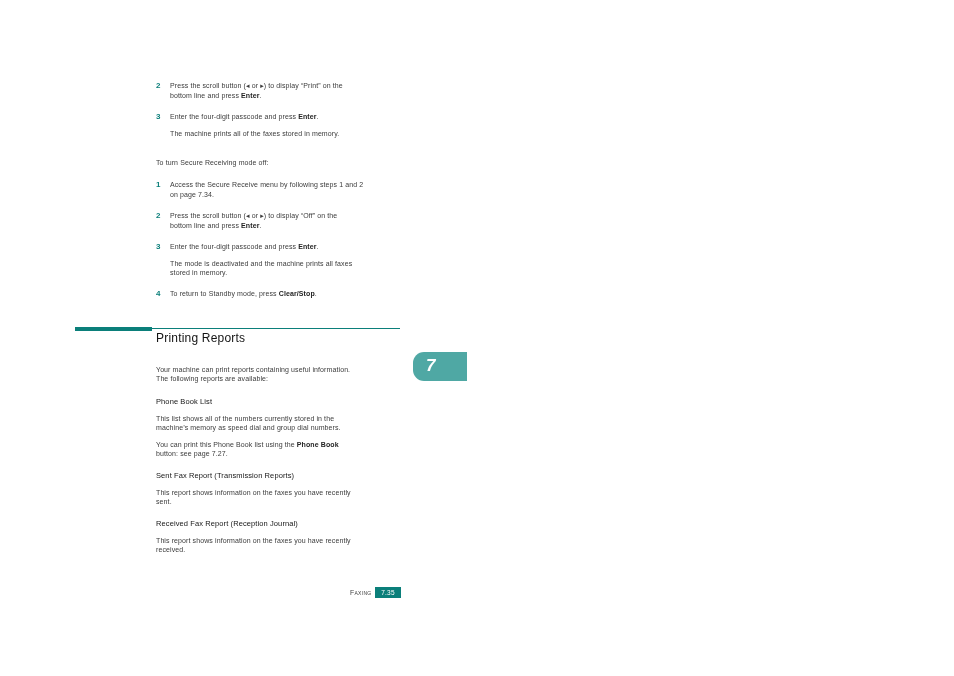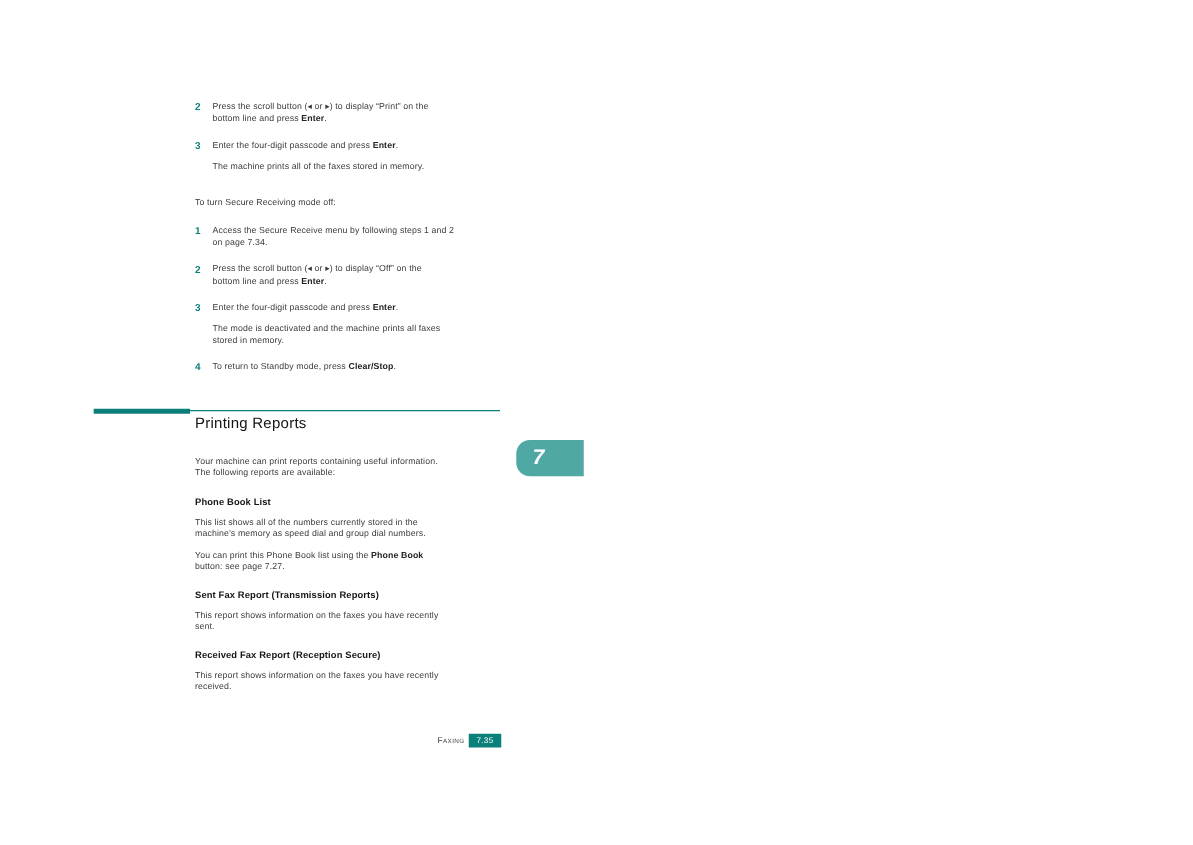--- a/index.html
+++ b/index.html
@@ -24,21 +24,21 @@
     position: absolute;
     font-size: 8px;
     line-height: 10px;
     font-weight: bold;
     color: #0b7f7a;
   }
   .subhead {
     position: absolute;
     font-size: 7.5px;
     line-height: 10px;
-    font-weight: bold;
+    font-weight: normal;
     color: #161616;
     white-space: nowrap;
     letter-spacing: 0.1px;
     text-align: center;
   }
   .title {
     position: absolute;
     left: 156px;
     top: 331px;
     font-size: 12px;
@@ -152,20 +152,20 @@
   <div class="subhead" style="left:156px;top:397px">Phone Book List</div>
   <div class="ln" style="left:156px;top:414px"><span>This list shows all of the numbers currently stored in the</span></div>
   <div class="ln" style="left:156px;top:423px"><span>machine’s memory as speed dial and group dial numbers.</span></div>
   <div class="ln" style="left:156px;top:440px"><span>You can print this Phone Book list using the </span><b>Phone Book</b></div>
   <div class="ln" style="left:156px;top:449px"><span>button: see page 7.27.</span></div>
 
   <div class="subhead" style="left:156px;top:471px">Sent Fax Report (Transmission Reports)</div>
   <div class="ln" style="left:156px;top:488px"><span>This report shows information on the faxes you have recently</span></div>
   <div class="ln" style="left:156px;top:497px"><span>sent.</span></div>
 
-  <div class="subhead" style="left:156px;top:519px">Received Fax Report (Reception Secure)</div>
+  <div class="subhead" style="left:156px;top:519px">Received Fax Report (Reception Journal)</div>
   <div class="ln" style="left:156px;top:536px"><span>This report shows information on the faxes you have recently</span></div>
   <div class="ln" style="left:156px;top:545px"><span>received.</span></div>
 
   <div class="footer-label">Faxing</div>
   <div class="footer-badge">7.35</div>
 
 </div>
 
 </body></html>

